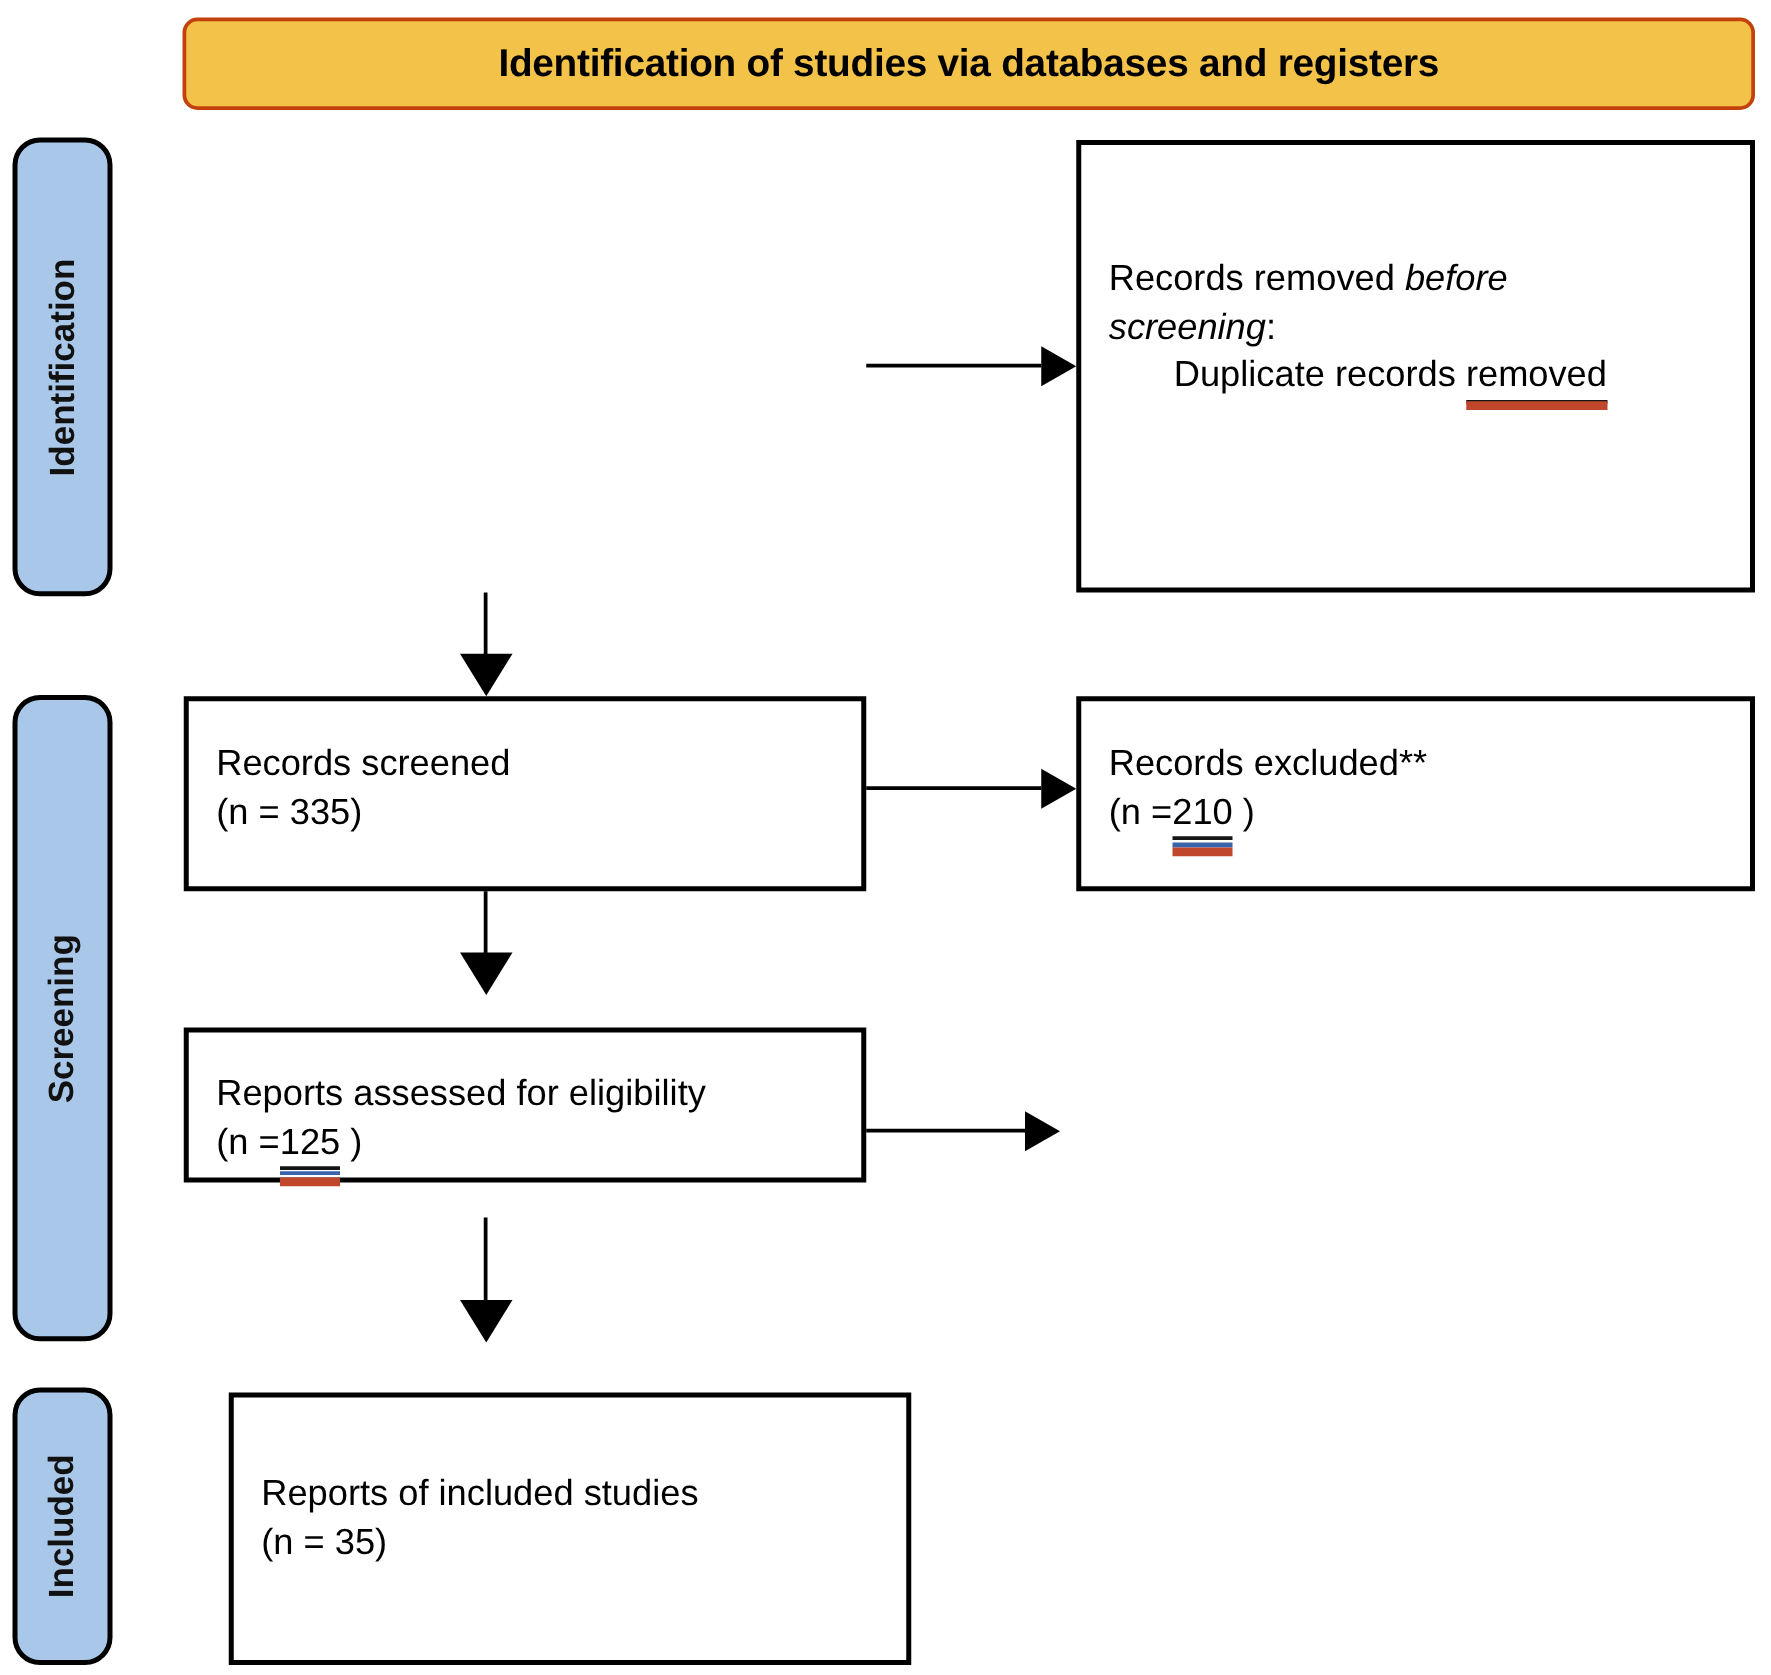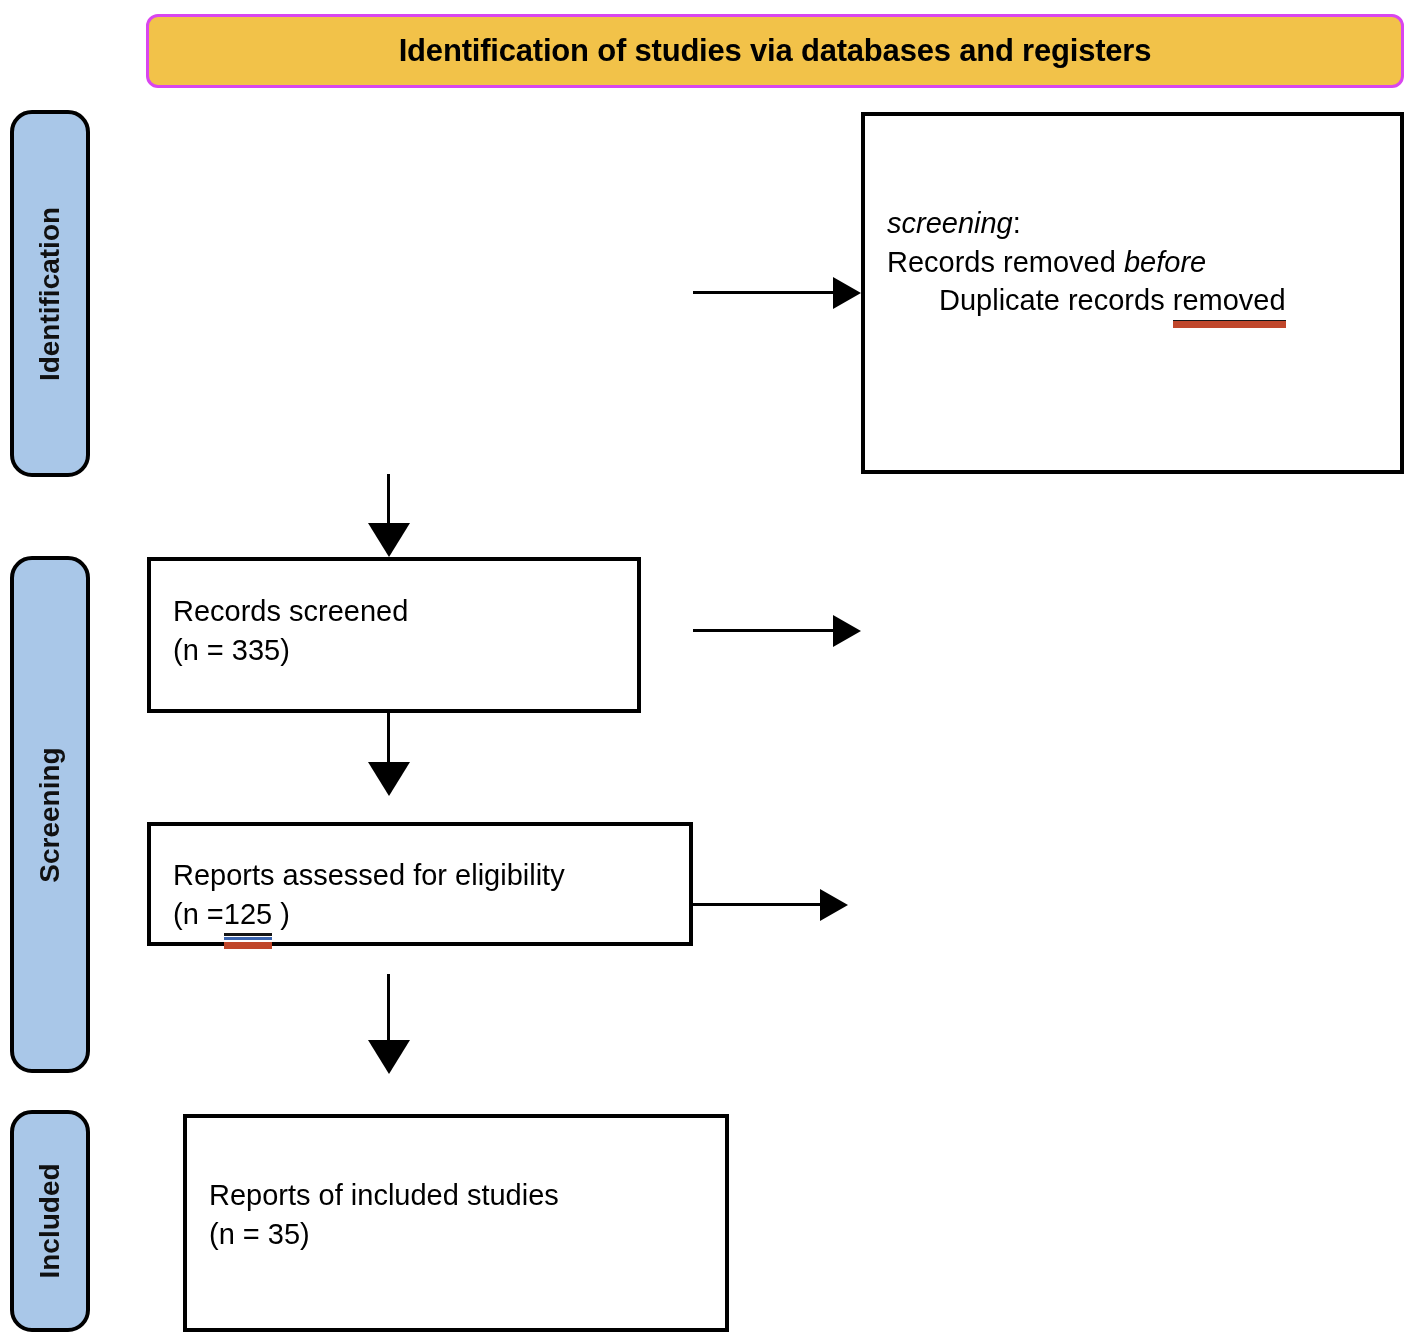--- a/index.html
+++ b/index.html
@@ -22,21 +22,21 @@
   }
 
   
   .header-banner {
     position: absolute;
     left: 146px;
     top: 14px;
     width: 1258px;
     height: 74px;
     background: #F2C249;
-    border: 3px solid #d946ef;
+    border: 3px solid #c2410c;
     border-radius: 12px;
     box-sizing: border-box;
     display: flex;
     align-items: center;
     justify-content: center;
   }
   .header-banner .title {
     font-size: 31px;
     font-weight: bold;
     letter-spacing: -0.2px;
@@ -81,21 +81,21 @@
     left: 22px;
     right: 14px;
     font-size: 29px;
     line-height: 1.33;
     color: #000000;
   }
 
   
   #box-identified   { left: 147px; top: 112px;  width: 546px; height: 362px; }
   #box-removed      { left: 861px; top: 112px;  width: 543px; height: 362px; }
-  #box-screened     { left: 147px; top: 557px;  width: 494px; height: 156px; }
+  #box-screened     { left: 147px; top: 557px;  width: 546px; height: 156px; }
   #box-excluded-rec { left: 861px; top: 557px;  width: 543px; height: 156px; }
   #box-eligibility  { left: 147px; top: 822px;  width: 546px; height: 124px; }
   #box-excluded-rep { left: 860px; top: 748px;  width: 544px; height: 325px; }
   #box-included     { left: 147px; top: 1114px; width: 546px; height: 218px; margin-left: 36px; }
 
   
   #box-identified   .node-inner { top: 118px; }
   #box-removed      .node-inner { top: 88px;  }
   #box-screened     .node-inner { top: 31px;  }
   #box-excluded-rec .node-inner { top: 31px;  }
@@ -205,38 +205,46 @@
   </div>
 
   <div class="stage-label" id="stage-included">
     <span class="stage-text">Included</span>
   </div>
 
 
   <div class="node-box" id="box-removed">
     <div class="node-inner">
       <div class="line">
+        <span>Records removed </span><span class="italic">before</span>
+      </div>
+      <div class="line">
         <span class="italic">screening</span><span>:</span>
-      </div>
-      <div class="line">
-        <span>Records removed </span><span class="italic">before</span>
       </div>
       <div class="line indent">
         <span>Duplicate records </span><span class="mk black-ul redonly">removed</span>
       </div>
     </div>
   </div>
 
   <div class="node-box" id="box-screened">
     <div class="node-inner">
       <div class="line">Records screened</div>
       <div class="line">(n = 335)</div>
     </div>
   </div>
 
+  <div class="node-box" id="box-excluded-rec">
+    <div class="node-inner">
+      <div class="line">Records excluded**</div>
+      <div class="line">
+        <span>(n =</span><span class="mk black-ul blue red">210</span><span> )</span>
+      </div>
+    </div>
+  </div>
 
   <div class="node-box" id="box-eligibility">
     <div class="node-inner">
       <div class="line">Reports assessed for eligibility</div>
       <div class="line">
         <span>(n =</span><span class="mk black-ul blue-thin red">125</span><span> )</span>
       </div>
     </div>
   </div>
 

